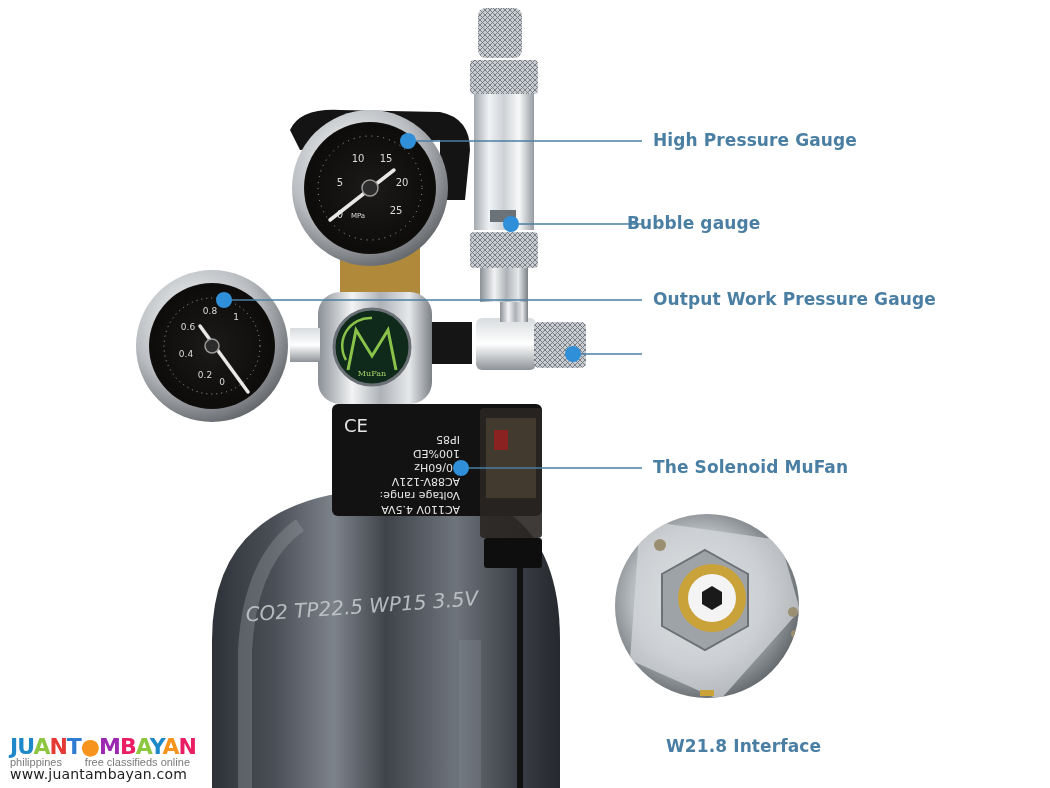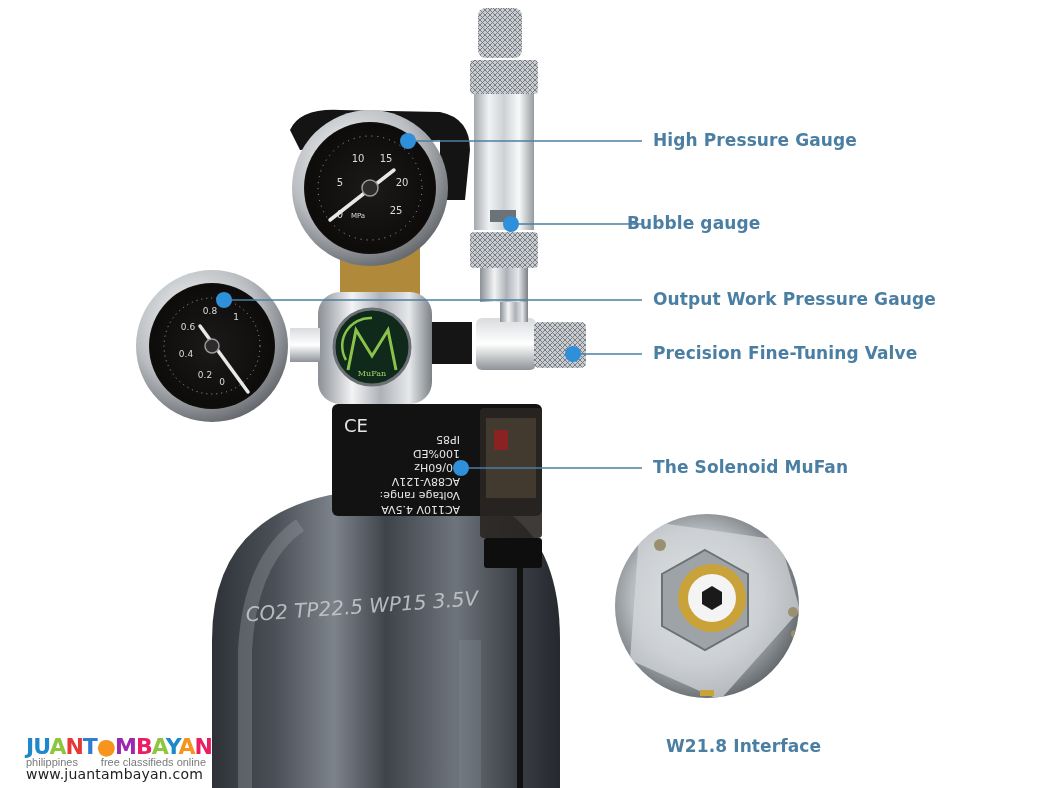--- a/index.html
+++ b/index.html
@@ -1,19 +1,19 @@
 <!DOCTYPE html>
 <html><head>
 <meta charset="utf-8">
 <style>
   html,body{margin:0;padding:0;background:#ffffff;}
   body{width:1050px;height:788px;overflow:hidden;position:relative;font-family:"Liberation Sans",sans-serif;}
   #stage{position:absolute;left:0;top:0;width:1050px;height:788px;}
   .label{position:absolute;font-family:"DejaVu Sans",sans-serif;font-size:17px;color:#4a7fa3;font-weight:600;letter-spacing:0.1px;white-space:nowrap;}
-  .wm{position:absolute;left:8px;top:735px;width:190px;height:50px;margin-left:16px;}
+  .wm{position:absolute;left:8px;top:735px;width:190px;height:50px;}
   .wm-brand{position:absolute;left:2px;top:0;font-family:"DejaVu Sans",sans-serif;font-weight:bold;font-size:22px;letter-spacing:-1px;line-height:24px;}
   .wm-sub{position:absolute;left:2px;top:21px;font-size:11px;color:#7a7a7a;width:180px;display:flex;justify-content:space-between;}
   .wm-url{position:absolute;left:2px;top:31px;font-family:"DejaVu Sans",sans-serif;font-size:14px;color:#222;letter-spacing:0.2px;}
 </style>
 </head>
 <body>
 
 <div id="stage">
   <svg width="1050" height="788" viewBox="0 0 1050 788" xmlns="http://www.w3.org/2000/svg">
     <defs>
@@ -184,21 +184,20 @@
       <circle cx="224" cy="300" r="8"></circle>
       <circle cx="573" cy="354" r="8"></circle>
       <circle cx="461" cy="468" r="8"></circle>
     </g>
   </svg>
 
   
   <div class="label" style="left:653px;top:130px;">High Pressure Gauge</div>
   <div class="label" style="left:627px;top:213px;">Bubble gauge</div>
   <div class="label" style="left:653px;top:289px;">Output Work Pressure Gauge</div>
-  <div class="label" style="left:653px;top:343px;">Precision Fine-Tuning Valve</div>
   <div class="label" style="left:653px;top:457px;">The Solenoid MuFan</div>
   <div class="label" style="left:666px;top:736px;">W21.8 Interface</div>
 
   
   <div class="wm">
     <div class="wm-brand">
       <span style="color:#1e88c9">JU</span><span style="color:#8dc63f">A</span><span style="color:#e53935">N</span><span style="color:#2e7dd2">T</span><span style="color:#f7941d">●</span><span style="color:#9c27b0">M</span><span style="color:#e91e63">B</span><span style="color:#8dc63f">A</span><span style="color:#1e88c9">Y</span><span style="color:#f7941d">A</span><span style="color:#e91e63">N</span>
     </div>
     <div class="wm-sub">
       <span>philippines</span>

